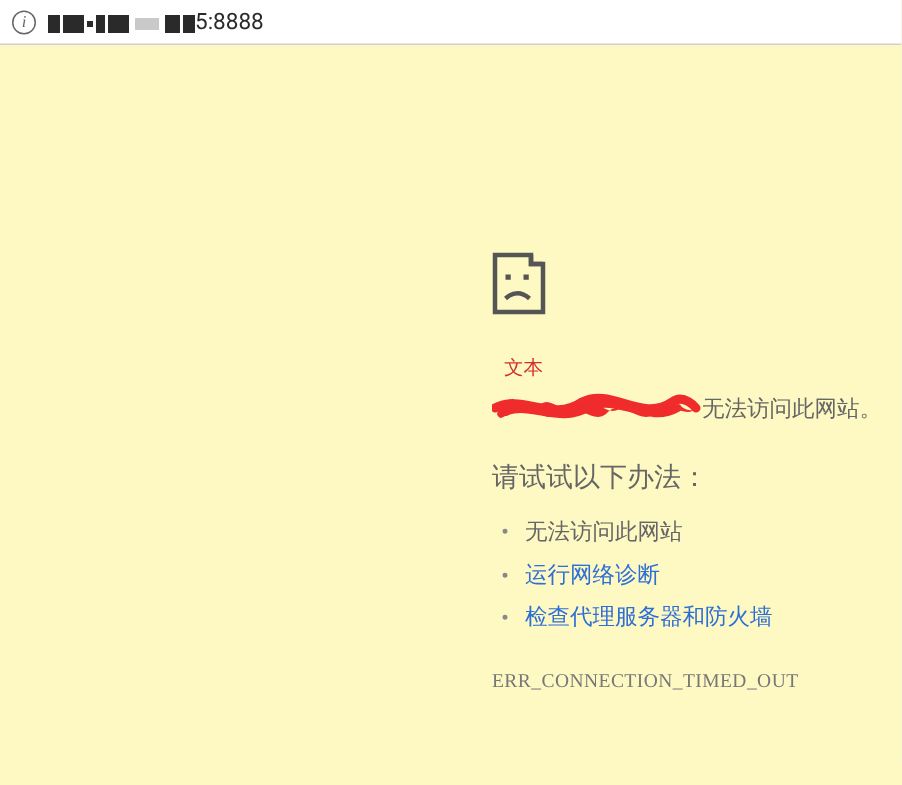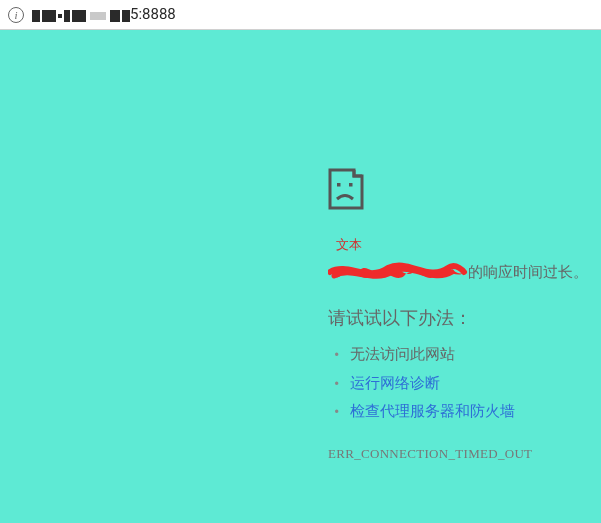--- a/index.html
+++ b/index.html
@@ -36,21 +36,21 @@
     .url-text {
       font-size: 15px;
       color: #2a2a2a;
       white-space: nowrap;
     }
     .url-redact {
       display: inline-block;
       vertical-align: middle;
     }
     .page {
-      background: #5eead4;
+      background: #fef9c3;
       height: calc(523px - 30px);
       position: relative;
       padding-top: 138px;
       padding-left: 328px;
     }
     .content {
       color: #333;
     }
     .sad-icon {
       margin-bottom: 22px;
@@ -147,21 +147,21 @@
 
     <div class="annotation">文本</div>
 
 
     <div class="msg-row">
       <svg class="redact-scribble" viewBox="0 0 140 24">
         <path d="M4 14 C 12 4, 22 22, 32 10 C 40 2, 50 22, 60 10 C 68 2, 78 22, 88 10 C 96 2, 106 22, 116 10 C 122 4, 130 18, 136 12 C 130 20, 118 6, 108 16 C 98 24, 86 4, 76 16 C 66 24, 54 4, 44 16 C 34 24, 22 4, 12 16 C 8 20, 4 14, 4 14 Z" fill="#ef2b2b"></path>
         <path d="M2 12 C 20 2, 40 22, 60 8 C 80 -2, 100 22, 120 8 C 128 2, 136 12, 136 12" fill="none" stroke="#ef2b2b" stroke-width="6" stroke-linecap="round"></path>
         <path d="M6 16 C 24 6, 44 24, 64 12 C 84 2, 104 24, 124 12" fill="none" stroke="#ef2b2b" stroke-width="5" stroke-linecap="round"></path>
       </svg>
-      <span> 的响应时间过长。</span>
+      <span> 无法访问此网站。</span>
     </div>
 
     <div class="try-label">请试试以下办法：</div>
 
     <ul class="suggestions">
       <li>无法访问此网站</li>
       <li class="link">运行网络诊断</li>
       <li class="link">检查代理服务器和防火墙</li>
     </ul>
 

